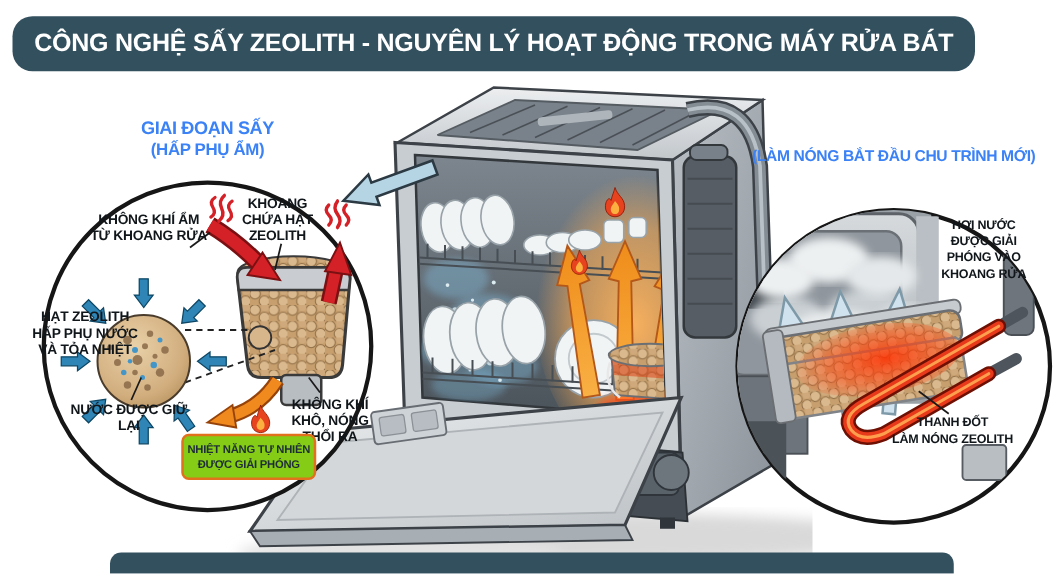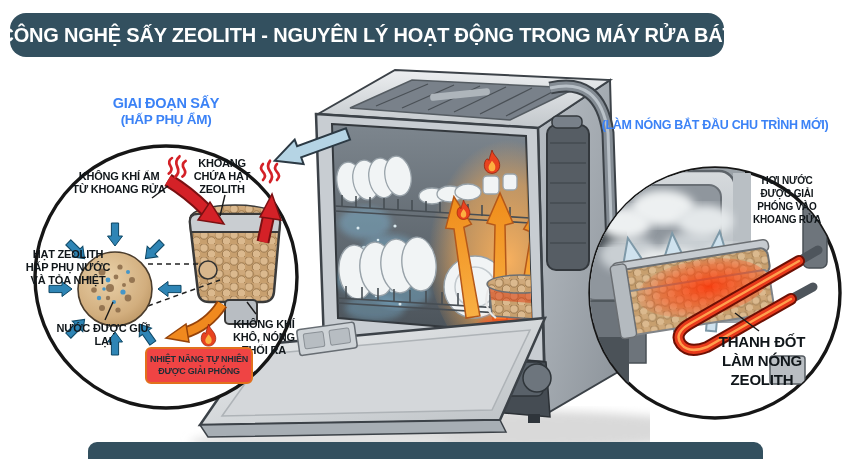--- a/index.html
+++ b/index.html
@@ -1,26 +1,26 @@
 <!DOCTYPE html>
 <html><head>
 <meta charset="utf-8">
 <style>
   html,body{margin:0;padding:0;background:#fff;}
   .stage{position:relative;width:850px;height:459px;background:#ffffff;overflow:hidden;
          font-family:"Liberation Sans","DejaVu Sans",sans-serif;}
   .banner{position:absolute;background:#33505f;display:flex;align-items:center;justify-content:center;}
-  .banner.top{left:10px;top:13px;width:714px;height:44px;border-radius:16px;}
+  .banner.top{left:10px;top:13px;width:770px;height:44px;border-radius:16px;}
   .banner.top span{color:#ffffff;font-weight:bold;font-size:20px;letter-spacing:-0.2px;white-space:nowrap;}
   .banner.bottom{left:88px;top:442px;width:675px;height:17px;border-radius:9px 9px 0 0;}
   .shead{position:absolute;font-weight:bold;color:#3b82f6;text-align:center;white-space:pre-line;letter-spacing:-0.3px;}
   .lbl{position:absolute;font-weight:bold;color:#10161a;font-size:11px;line-height:1.2;
        text-align:center;white-space:pre-line;letter-spacing:-0.2px;}
   .lbl.left{text-align:center;}
-  .hibox{position:absolute;left:145px;top:347px;width:104px;height:33px;background:#ef4444;
+  .hibox{position:absolute;left:145px;top:347px;width:104px;height:33px;background:#84cc16;
          border:2px solid #e2711d;border-radius:6px;display:flex;align-items:center;justify-content:center;
          font-weight:bold;font-size:9px;line-height:1.3;color:#1f2d36;text-align:center;white-space:pre-line;letter-spacing:-0.2px;}
   svg{position:absolute;display:block;}
 </style>
 </head>
 <body>
 
 <div class="stage">
 
   <svg style="left:180px;top:58px;" width="470" height="401" viewBox="0 0 470 401">
@@ -438,17 +438,17 @@
 KHÔ, NÓNG
 THỔI RA</div>
 
   <div class="hibox">NHIỆT NĂNG TỰ NHIÊN
 ĐƯỢC GIẢI PHÓNG</div>
 
   <div class="lbl left" style="left:741px;top:174px;width:92px;font-size:10px;line-height:1.3;">HƠI NƯỚC
 ĐƯỢC GIẢI
 PHÓNG VÀO
 KHOANG RỬA</div>
-  <div class="lbl" style="left:698px;top:333px;width:128px;font-size:15px;line-height:1.25;">THANH ĐỐT
+  <div class="lbl" style="left:698px;top:333px;width:128px;font-size:10px;line-height:1.25;">THANH ĐỐT
 LÀM NÓNG ZEOLITH</div>
 
   <div class="banner bottom"></div>
 </div>
 
 </body></html>

